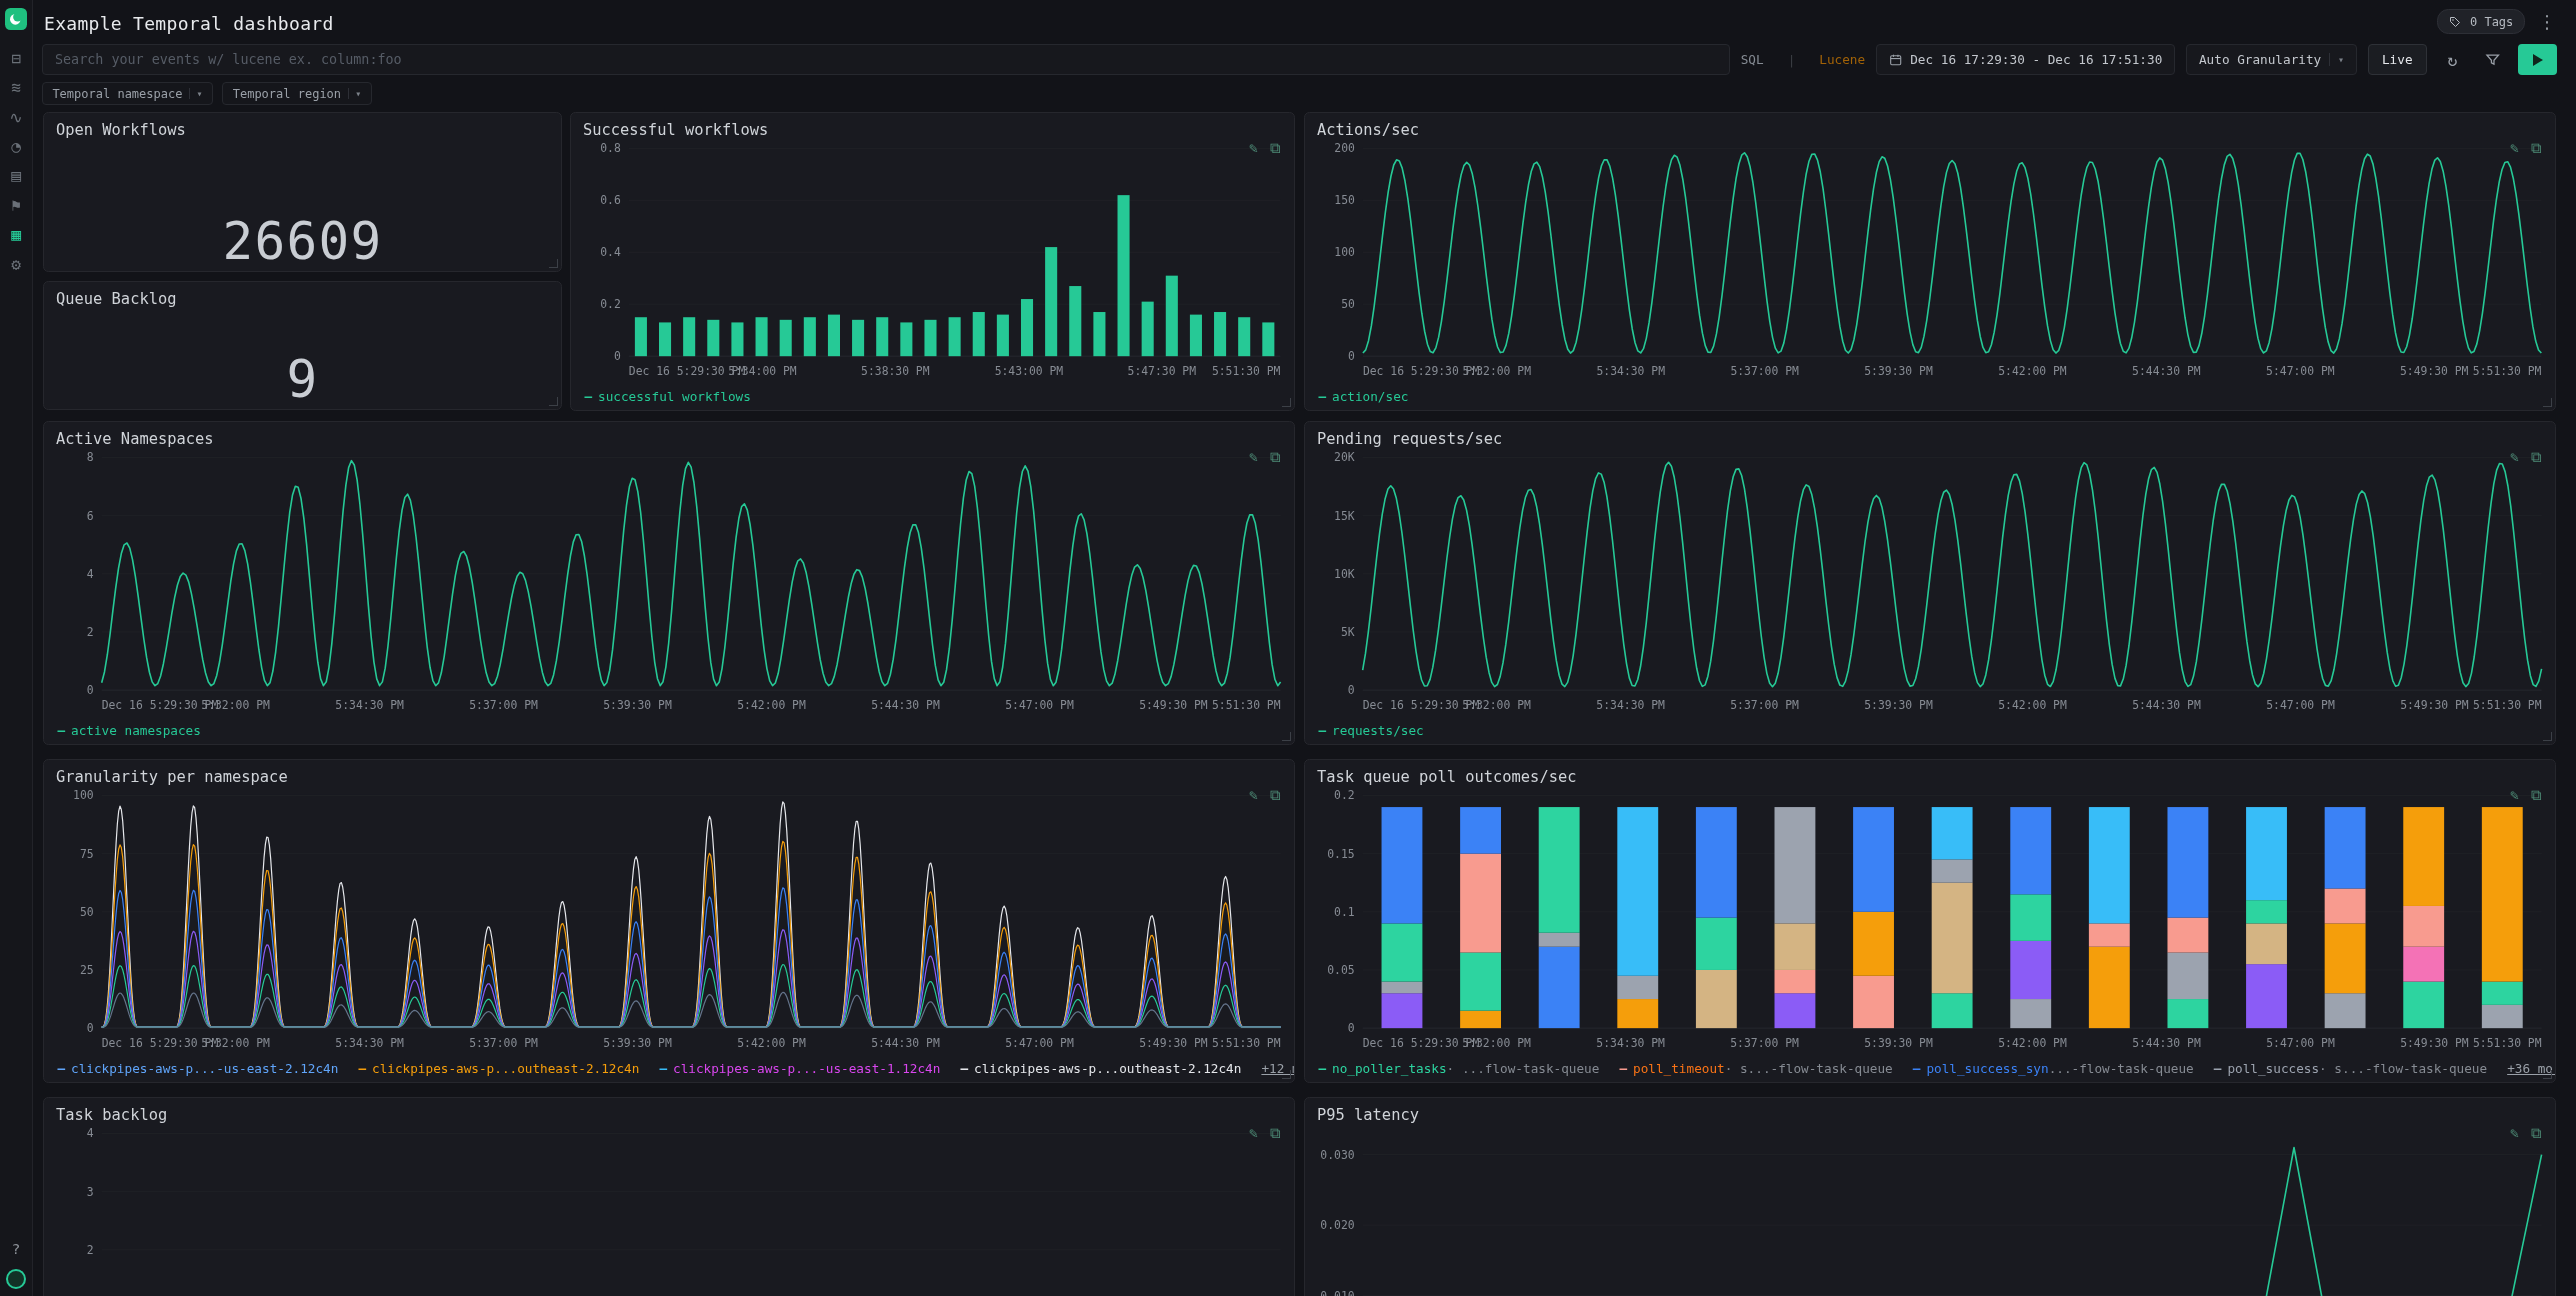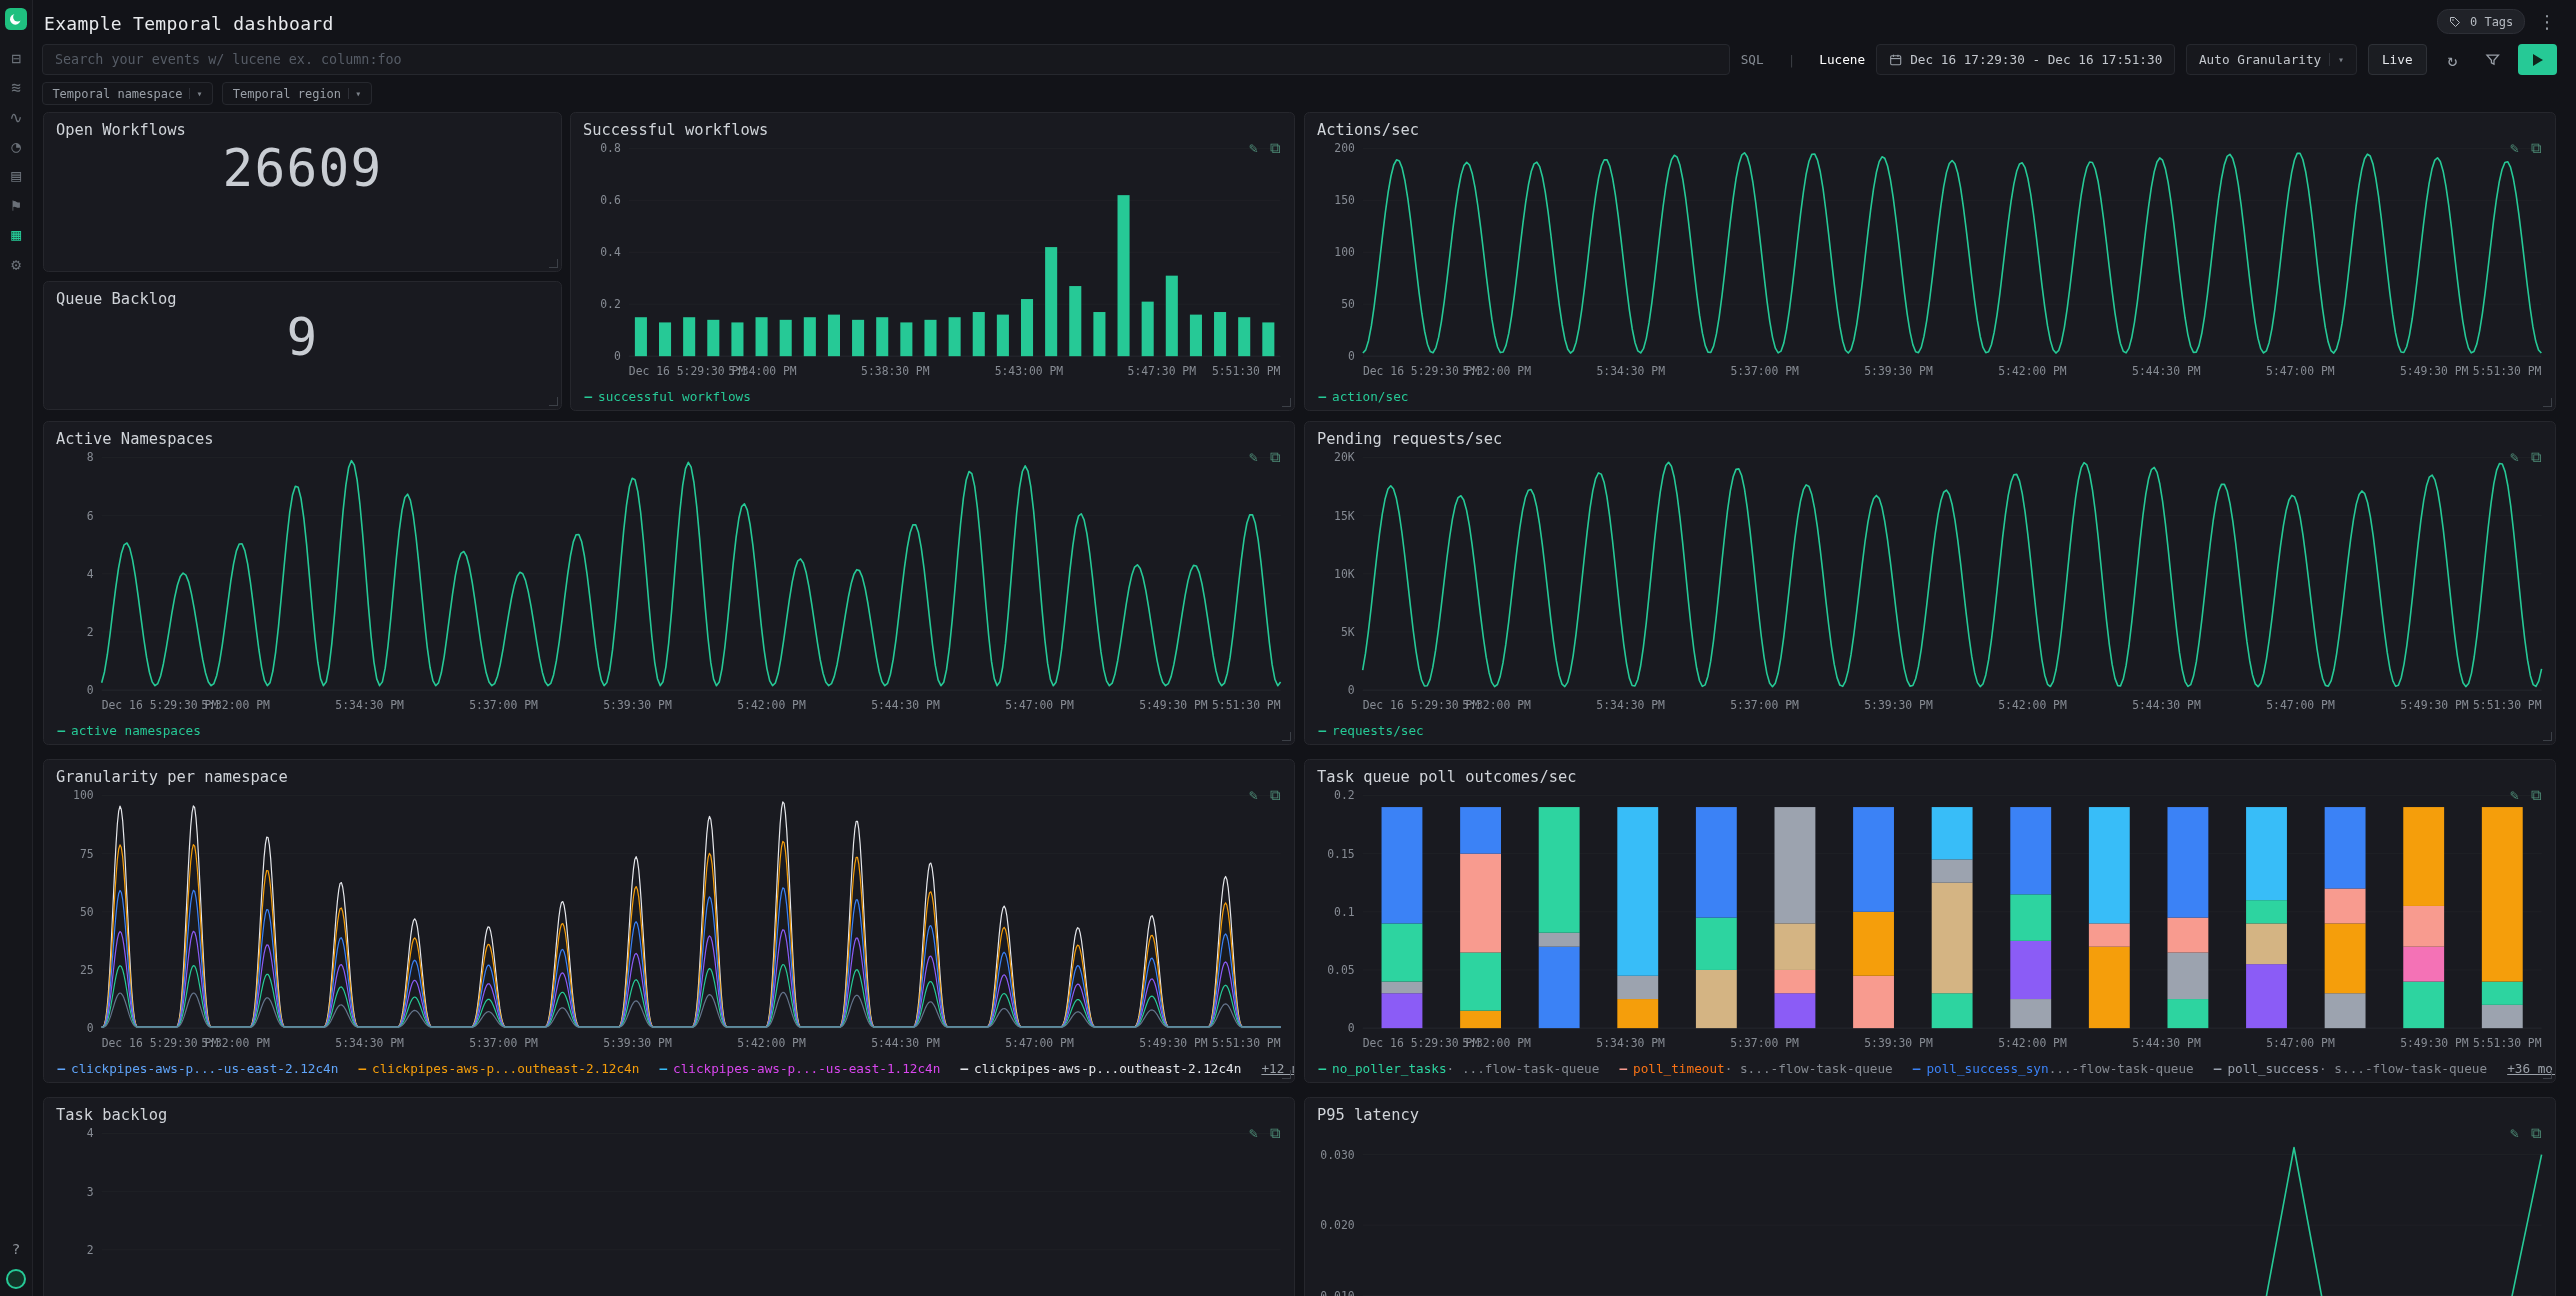--- a/index.html
+++ b/index.html
@@ -26,21 +26,21 @@
     background:#202228;border:0.7px solid #2d2f36;display:flex;align-items:center;gap:9px;
     font-size:12px;color:#b6bbc2;cursor:pointer}
   .kebab{position:absolute;right:20px;top:10.7px;font-size:18px;color:#9aa0a8;cursor:pointer}
   .search-row{position:absolute;left:42px;right:19px;top:44px;height:31px;display:flex;align-items:center;gap:10.7px}
   .search-input{flex:1;height:31px;box-sizing:border-box;background:#17181d;border:0.7px solid #26282e;
     border-radius:4px;color:#c9cdd3;font-size:13.4px;padding:0 12px;font-family:inherit;outline:none}
   ::placeholder{color:#565c66}
   .mode{display:flex;gap:24px;font-size:12.7px;align-items:center;flex:none}
   .mode-sql{color:#858b93;cursor:pointer}
   .mode-div{color:#3a3d44}
-  .mode-lucene{color:#ffffff;cursor:pointer}
+  .mode-lucene{color:#a16207;cursor:pointer}
   .pill{height:31px;box-sizing:border-box;display:flex;align-items:center;gap:8px;padding:0 12px;
     background:#17181d;border:0.7px solid #26282e;border-radius:4px;font-size:12.7px;color:#c3c7cd;cursor:pointer;flex:none}
   .pill .divider{width:0.7px;height:13.4px;background:#2d2f36}
   .caret{font-size:10px;color:#7b8189}
   .btn-live{height:31px;box-sizing:border-box;display:flex;align-items:center;padding:0 13.4px;
     background:#1b1d22;border:0.7px solid #2e3137;border-radius:4px;font-size:12.7px;color:#e5e7eb;cursor:pointer;flex:none}
   .icon-btn{width:29.5px;height:29.5px;display:flex;align-items:center;justify-content:center;
     color:#9aa0a8;font-size:17px;cursor:pointer;flex:none}
   .btn-play{width:39px;height:31px;border-radius:4px;background:#26c996;display:flex;
     align-items:center;justify-content:center;cursor:pointer;flex:none}
@@ -57,21 +57,21 @@
   .panel-actions{position:absolute;right:13.4px;top:28px;display:flex;gap:12px;z-index:3}
   .picon{color:#4d8a75;font-size:14.8px;cursor:pointer;line-height:1}
   .plot{flex:1;min-height:0;position:relative;overflow:hidden}
   .plot svg{position:absolute;left:0;top:0}
   .legend{height:28px;flex:none;display:flex;align-items:center;gap:20px;padding:0 13.4px;
     font-size:12.7px;white-space:nowrap;overflow:hidden}
   .lg-item{display:inline-flex;align-items:center;cursor:pointer}
   .lg-dash{font-weight:bold;margin-right:6px}
   .lg-suffix{color:#868b93}
   .lg-more{color:#9aa0a8;text-decoration:underline;cursor:pointer}
-  .num-wrap{flex:1;display:flex;align-items:flex-start;justify-content:center}
+  .num-wrap{flex:1;display:flex;align-items:flex-end;justify-content:center}
   .big-number{font-size:51px;color:#c9cdd3;letter-spacing:1.3px}
   .rsz{position:absolute;right:3.4px;bottom:3.4px;width:8px;height:8px;
     border-right:1.3px solid #3c4047;border-bottom:1.3px solid #3c4047;cursor:nwse-resize}
 </style>
 </head>
 <body>
 
 <nav class="sidebar">
   <div class="logo">
     <svg width="16" height="16" viewBox="0 0 24 24">

